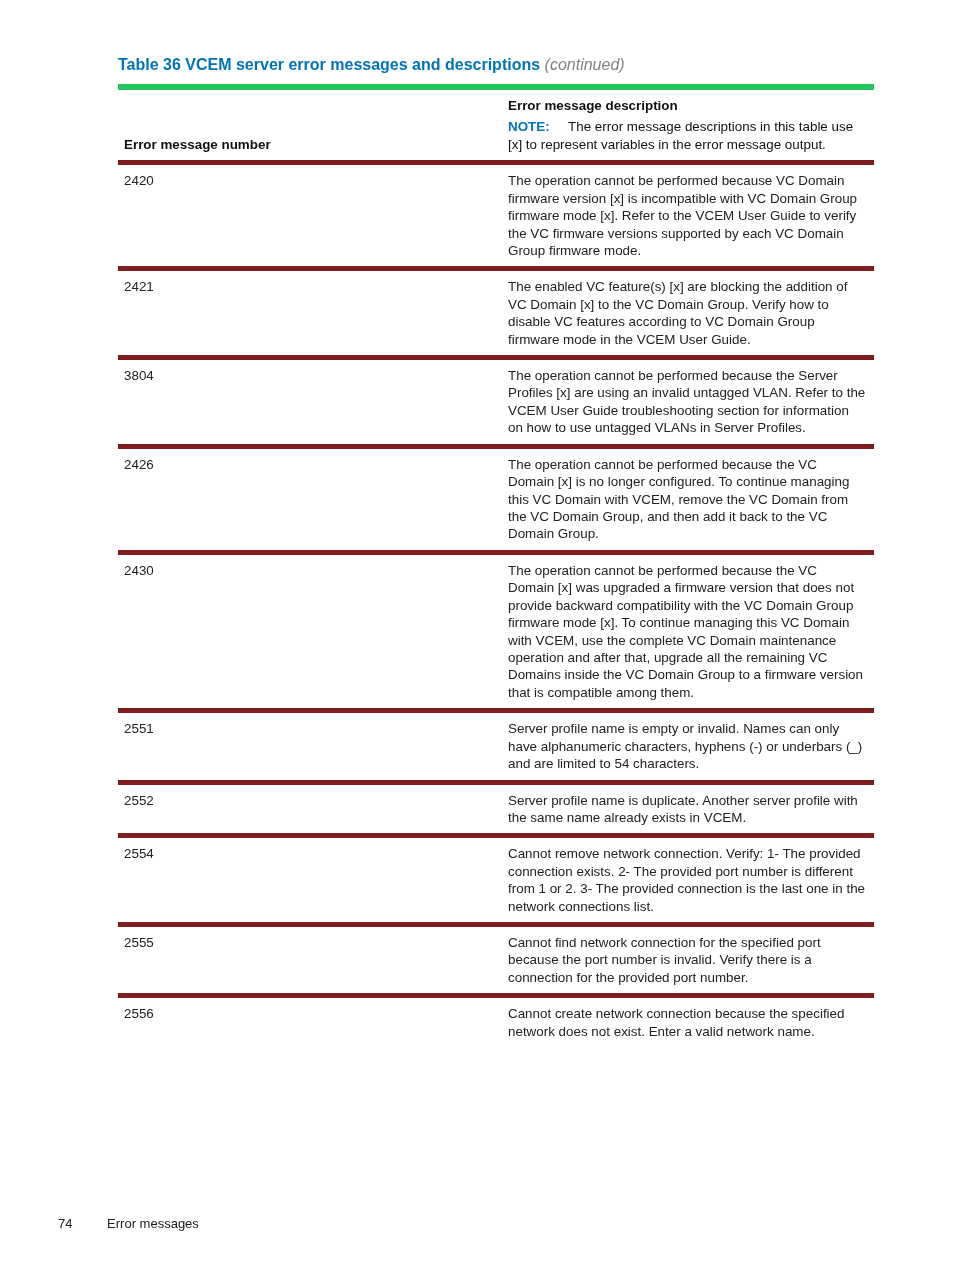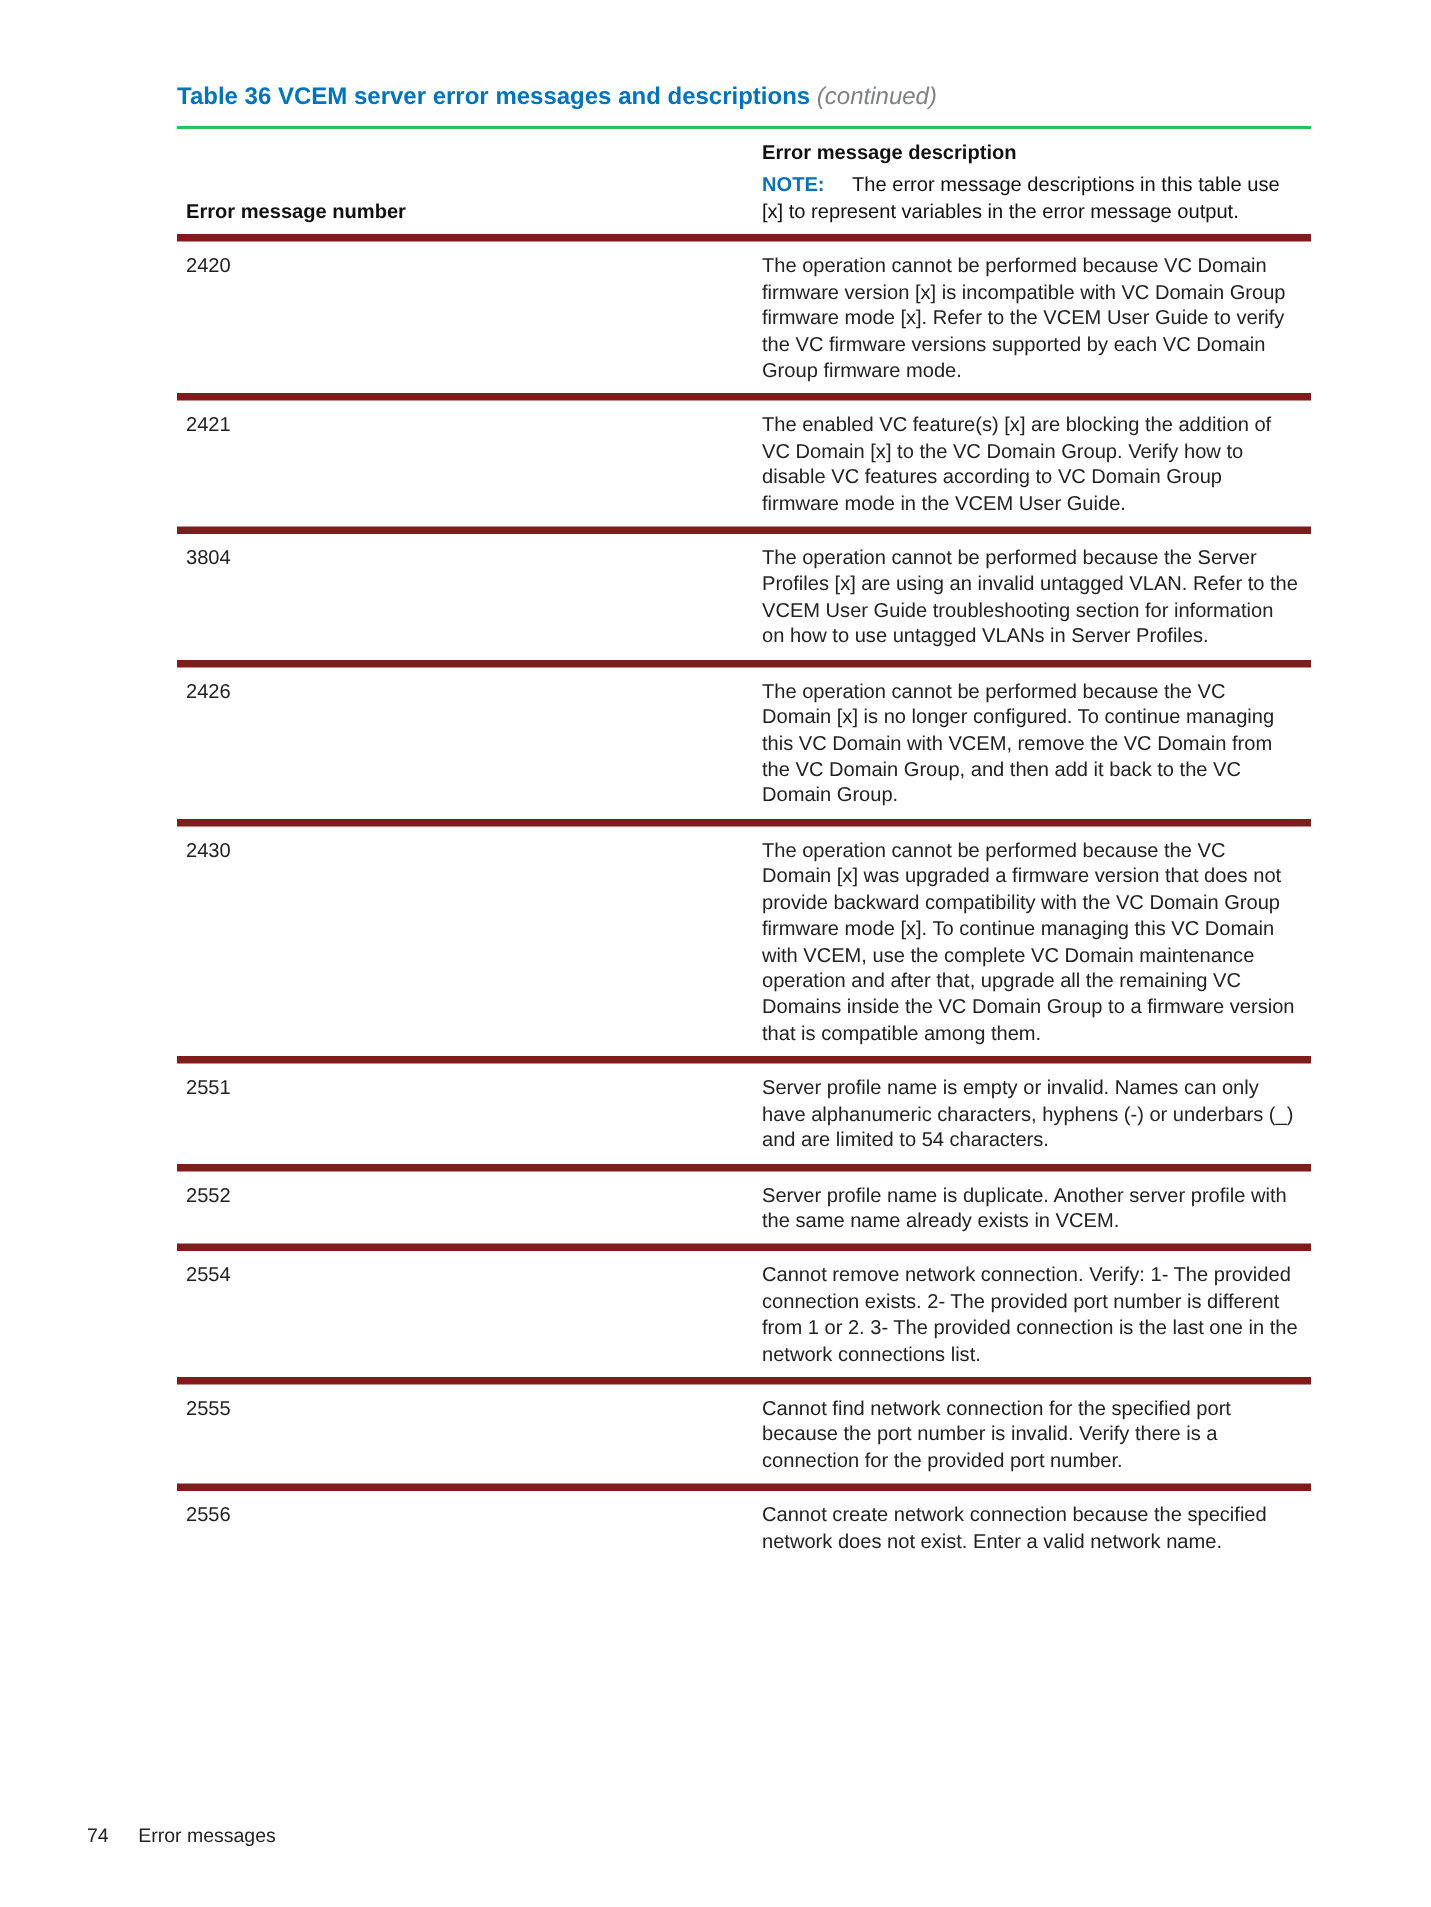--- a/index.html
+++ b/index.html
@@ -48,42 +48,42 @@
   table.err th {
     font-weight: 700;
     color: #111;
   }
   table.err .col-num {
     width: 370px;
     vertical-align: bottom;
   }
   table.err .col-desc { }
   table.err thead th {
-    border-top: 2px solid #22c55e;
+    border-top: 6px solid #22c55e;
   }
   .note-label {
     color: #0073ba;
     font-weight: 700;
   }
   .header-desc-block .line1 {
     font-weight: 700;
     margin-bottom: 4px;
   }
   .header-desc-block .noteline {
     font-weight: 400;
   }
   .footer {
     position: absolute;
     left: 58px;
     bottom: 40px;
     font-size: 13px;
     color: #222;
   }
   .footer .pn {
-    margin-right: 16px;
+    margin-right: 31px;
   }
 </style>
 </head>
 <body>
 
 <div class="page">
 
   <div class="table-title">
     <span class="main">Table 36 VCEM server error messages and descriptions</span>
     <span class="cont">(continued)</span>

